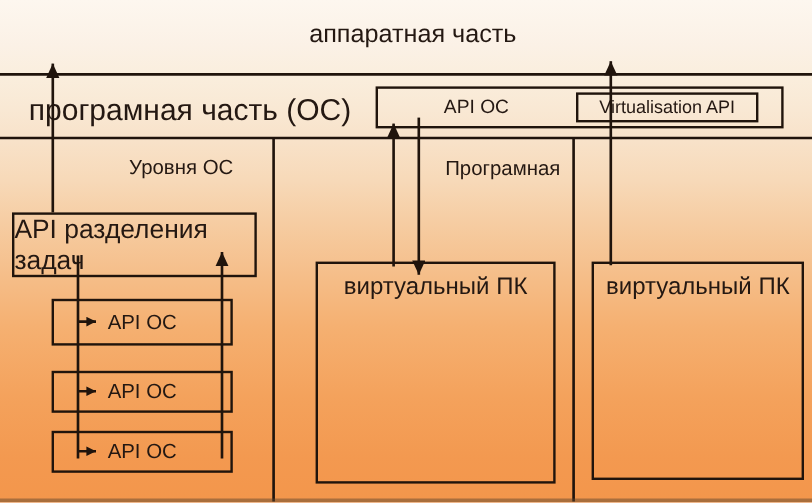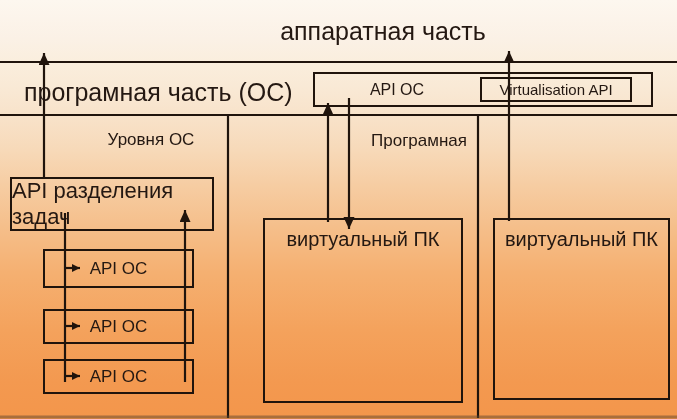--- a/index.html
+++ b/index.html
@@ -18,21 +18,21 @@
       #f7d9b8 36%,
       #f6cda3 44%,
       #f5bf8b 54%,
       #f5b071 65%,
       #f4a25c 79%,
       #f39950 91%,
       #f3964b 100%);
   }
   .label{position:absolute;white-space:nowrap;line-height:1.25;}
   .center{transform:translateX(-50%);}
-  .title{font-size:25px;margin-left:39px;}
+  .title{font-size:21px;}
   .swlabel{font-size:25px;}
   .colhead{font-size:17px;}
   .widelabel{font-size:16px;}
   .box{position:absolute;border:2px solid #20140c;box-sizing:border-box;
        display:flex;align-items:center;justify-content:center;background:transparent;}
   .box-wide{left:313px;top:72px;width:340px;height:35px;}
   .box-virt{left:480px;top:77px;width:152px;height:25px;font-size:15px;}
   .box-task{left:10px;top:177px;width:204px;height:54px;font-size:22px;}
   .box-os{left:43px;width:151px;font-size:17px;}
   .box-os-1{top:249px;height:39px;}

